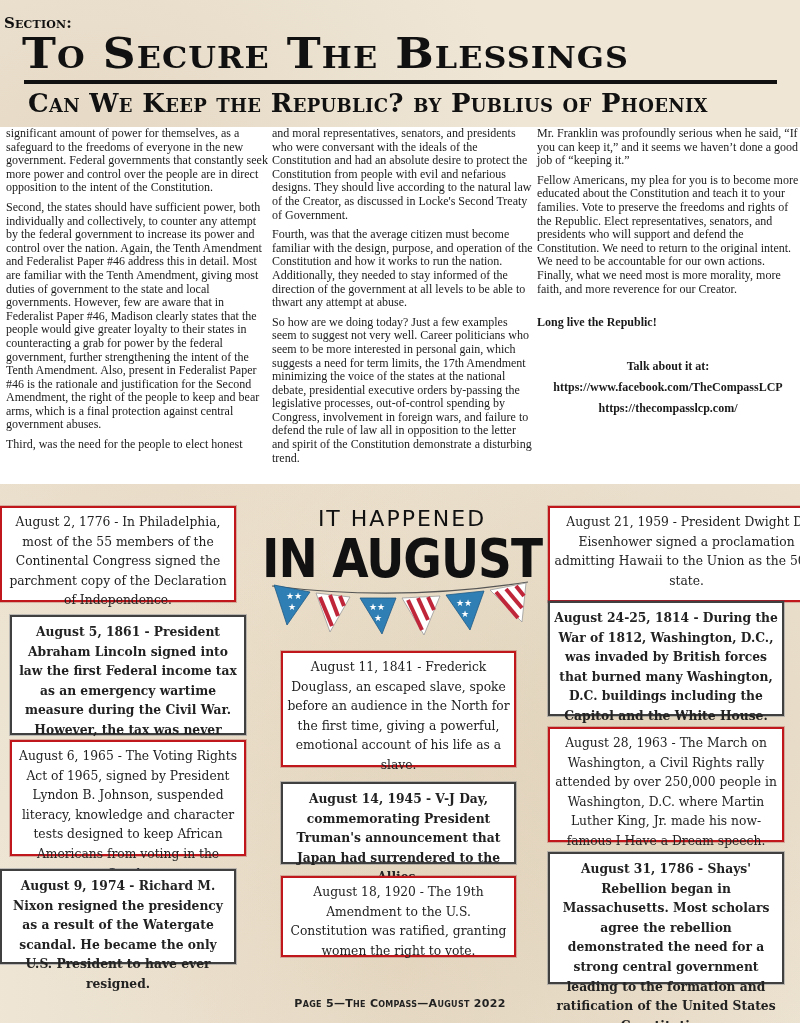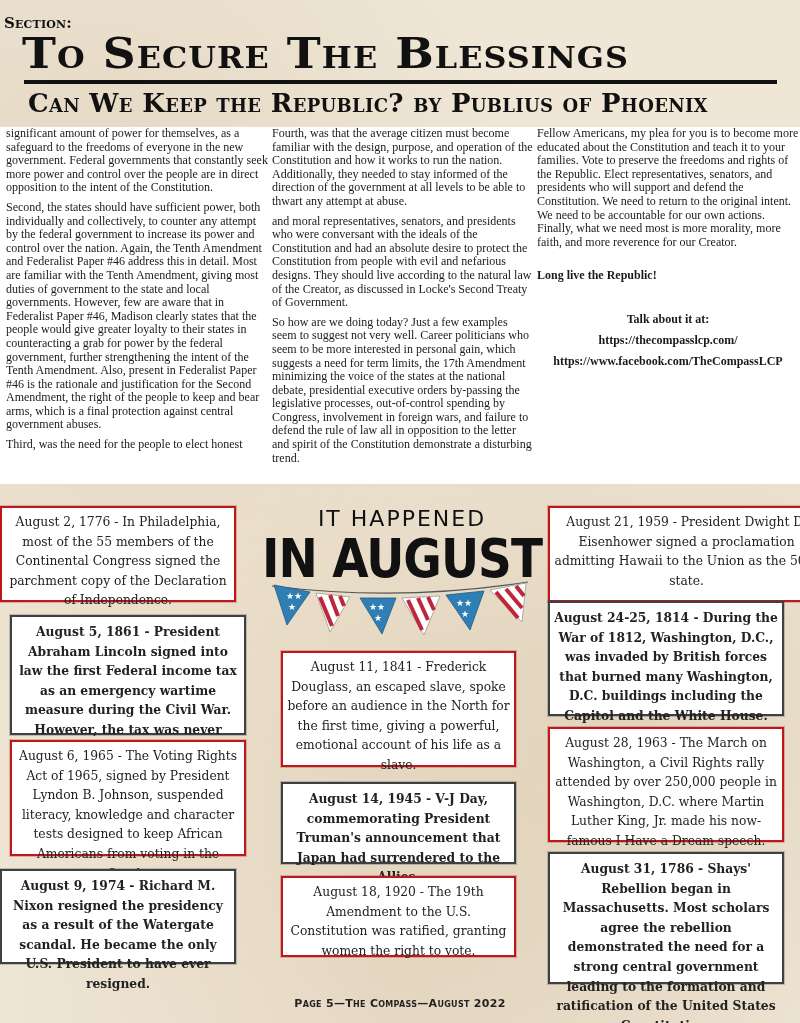--- a/index.html
+++ b/index.html
@@ -87,31 +87,32 @@
   <div class="subtitle">Can We Keep the Republic? by Publius of Phoenix</div>
 </div>
 
 <div class="article">
   <div class="col col1">
     <p>significant amount of power for themselves, as a safeguard to the freedoms of everyone in the new government. Federal governments that constantly seek more power and control over the people are in direct opposition to the intent of the Constitution.</p>
     <p>Second, the states should have sufficient power, both individually and collectively, to counter any attempt by the federal government to increase its power and control over the nation. Again, the Tenth Amendment and Federalist Paper #46 address this in detail. Most are familiar with the Tenth Amendment, giving most duties of government to the state and local governments. However, few are aware that in Federalist Paper #46, Madison clearly states that the people would give greater loyalty to their states in counteracting a grab for power by the federal government, further strengthening the intent of the Tenth Amendment. Also, present in Federalist Paper #46 is the rationale and justification for the Second Amendment, the right of the people to keep and bear arms, which is a final protection against central government abuses.</p>
     <p>Third, was the need for the people to elect honest</p>
   </div>
   <div class="col col2">
+    <p>and moral representatives, senators, and presidents who were conversant with the ideals of the Constitution and had an absolute desire to protect the Constitution from people with evil and nefarious designs. They should live according to the natural law of the Creator, as discussed in Locke's Second Treaty of Government.</p>
     <p>Fourth, was that the average citizen must become familiar with the design, purpose, and operation of the Constitution and how it works to run the nation. Additionally, they needed to stay informed of the direction of the government at all levels to be able to thwart any attempt at abuse.</p>
-    <p>and moral representatives, senators, and presidents who were conversant with the ideals of the Constitution and had an absolute desire to protect the Constitution from people with evil and nefarious designs. They should live according to the natural law of the Creator, as discussed in Locke's Second Treaty of Government.</p>
     <p>So how are we doing today? Just a few examples seem to suggest not very well. Career politicians who seem to be more interested in personal gain, which suggests a need for term limits, the 17th Amendment minimizing the voice of the states at the national debate, presidential executive orders by-passing the legislative processes, out-of-control spending by Congress, involvement in foreign wars, and failure to defend the rule of law all in opposition to the letter and spirit of the Constitution demonstrate a disturbing trend.</p>
   </div>
   <div class="col col3">
+    <p> Mr. Franklin was profoundly serious when he said, “If you can keep it,” and it seems we haven’t done a good job of “keeping it.”</p>
     <p>Fellow Americans, my plea for you is to become more educated about the Constitution and teach it to your families. Vote to preserve the freedoms and rights of the Republic. Elect representatives, senators, and presidents who will support and defend the Constitution. We need to return to the original intent. We need to be accountable for our own actions. Finally, what we need most is more morality, more faith, and more reverence for our Creator.</p>
     <p class="bold" style="margin-top:20px">Long live the Republic!</p>
     <div class="talk">
       <div>Talk about it at:</div>
+      <div>https://www.facebook.com/TheCompassLCP</div>
       <div>https://thecompasslcp.com/</div>
-      <div>https://www.facebook.com/TheCompassLCP</div>
     </div>
   </div>
 </div>
 
 <div class="box red" style="left:0; top:506px; width:236px; height:96px;">August 2, 1776 - In Philadelphia, most of the 55 members of the Continental Congress signed the parchment copy of the Declaration of Independence.</div>
 <div class="box blue" style="left:10px; top:615px; width:236px; height:120px;">August 5, 1861 - President Abraham Lincoln signed into law the first Federal income tax as an emergency wartime measure during the Civil War. However, the tax was never actually put into effect.</div>
 <div class="box red" style="left:10px; top:740px; width:236px; height:116px;">August 6, 1965 - The Voting Rights Act of 1965, signed by President Lyndon B. Johnson, suspended literacy, knowledge and character tests designed to keep African Americans from voting in the South.</div>
 <div class="box blue" style="left:0; top:869px; width:236px; height:95px;">August 9, 1974 - Richard M. Nixon resigned the presidency as a result of the Watergate scandal. He became the only U.S. President to have ever resigned.</div>
 
 <div class="aug-heading">

